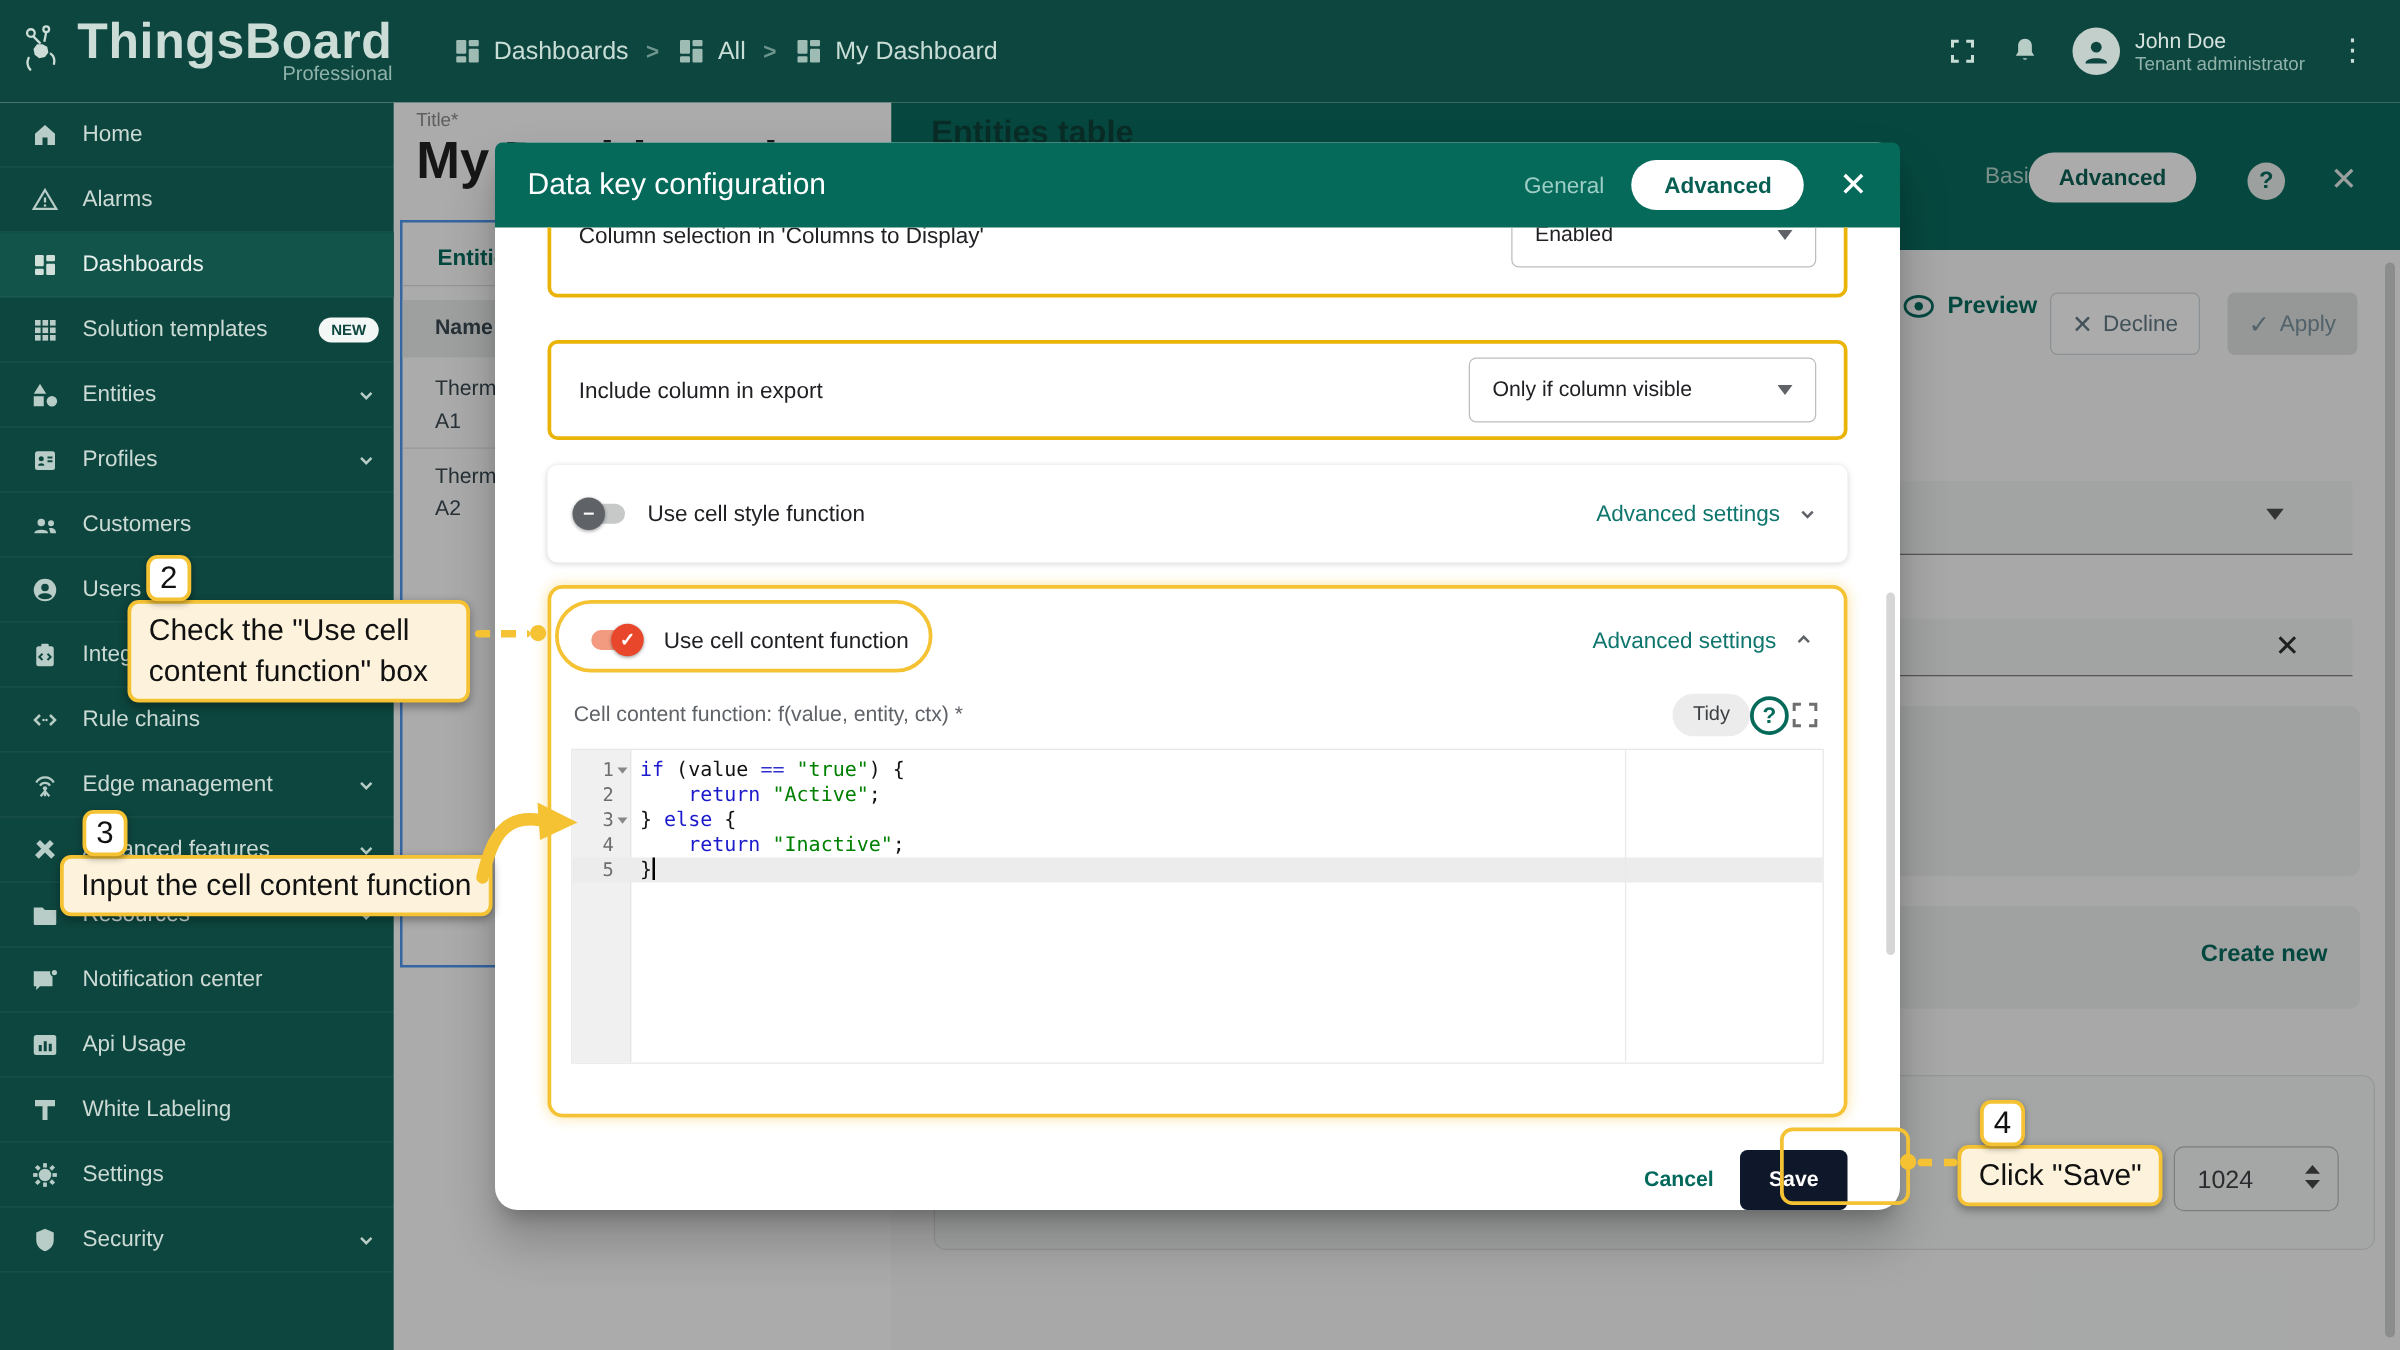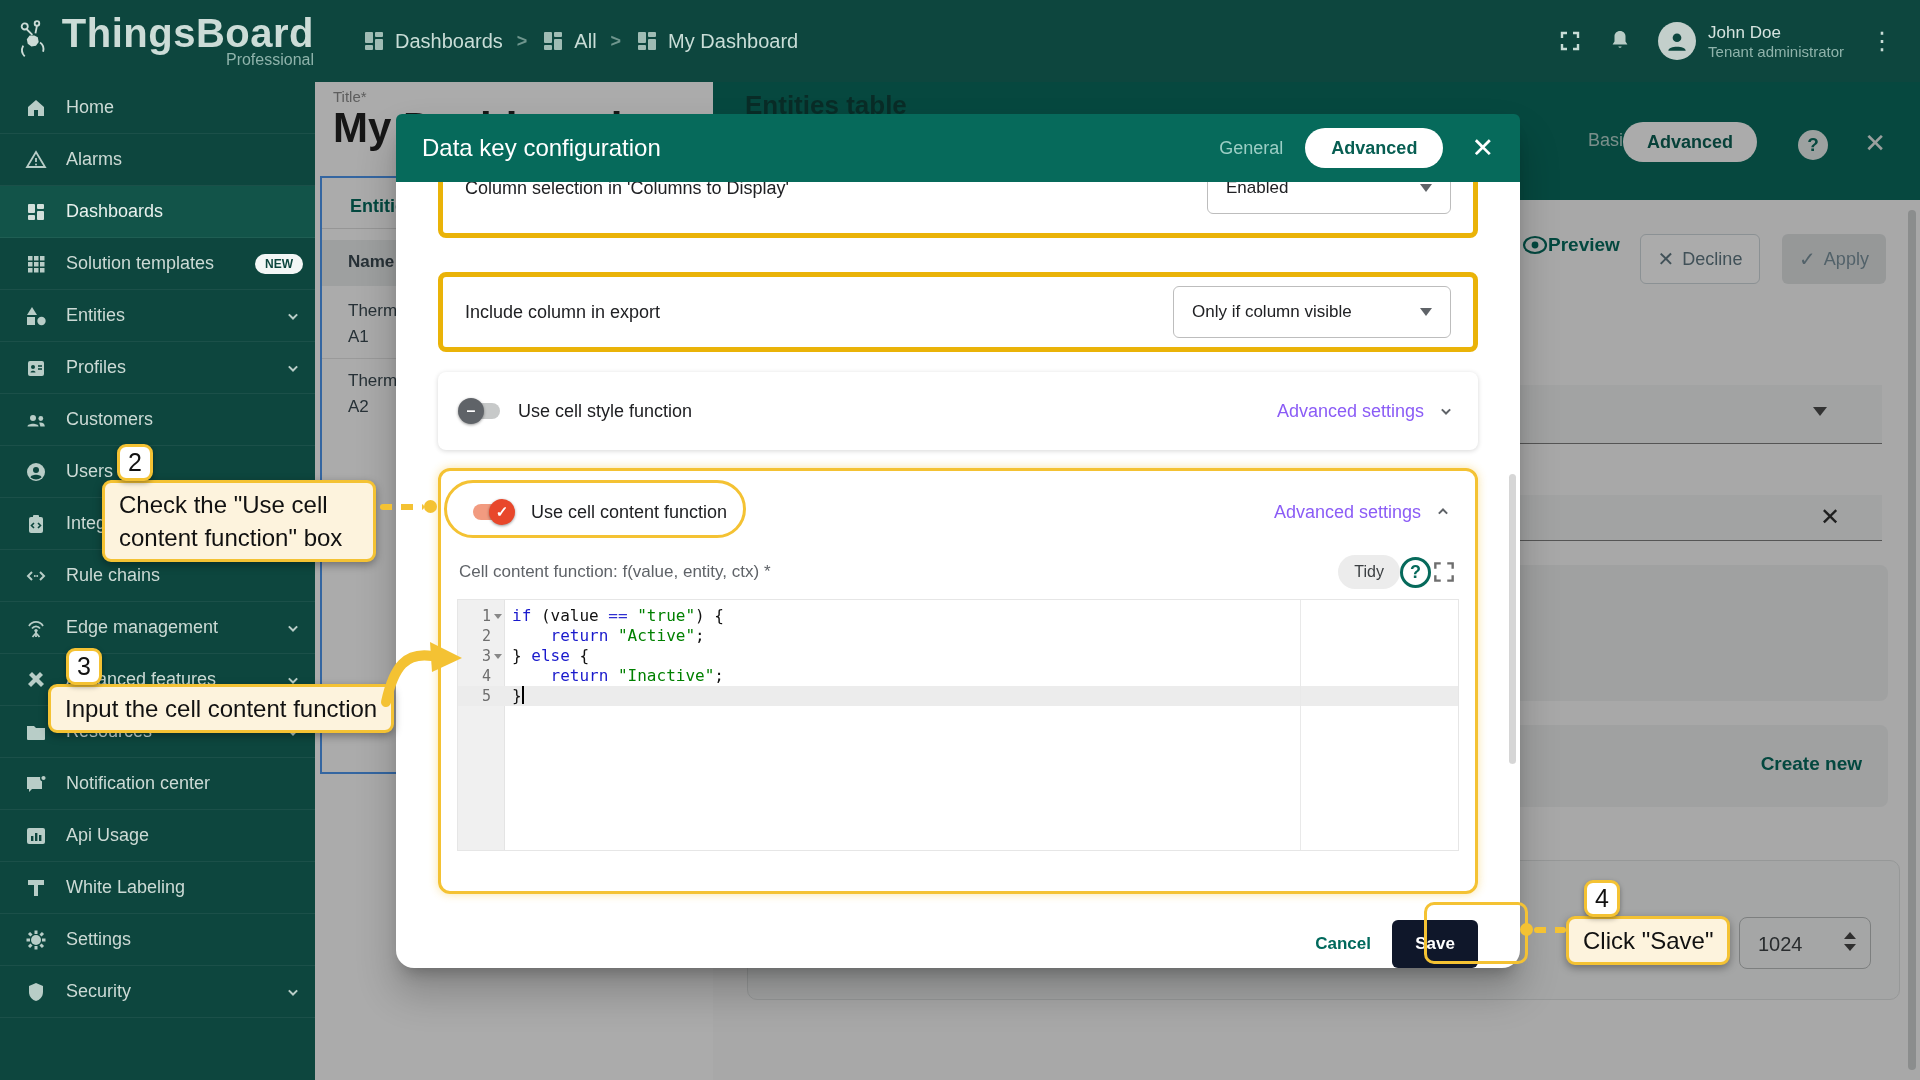--- a/index.html
+++ b/index.html
@@ -49,21 +49,21 @@
 
   .right-dialog{position:absolute;left:713px;top:82px;right:0;bottom:0;background:#fafafa;z-index:1;}
   .rd-head{position:absolute;left:0;top:0;right:0;height:118px;background:#066a5b;}
   .rd-title{position:absolute;left:32px;top:8px;color:#0a3f38;font-size:26px;font-weight:bold;}
   .rd-basic{position:absolute;right:288px;top:48px;color:#b5d4ce;font-size:18px;}
   .rd-adv{position:absolute;right:163px;top:40px;height:40px;border-radius:20px;background:#fff;
           color:#075e52;font-weight:bold;font-size:18px;display:flex;align-items:center;padding:0 24px;}
   .rd-q{position:absolute;right:92px;top:48px;width:30px;height:30px;border-radius:50%;background:#e8f0ee;
         color:#066a5b;font-weight:bold;font-size:19px;display:flex;align-items:center;justify-content:center;}
   .rd-x{position:absolute;right:34px;top:48px;color:#e6eeec;font-size:26px;line-height:26px;}
-  .rd-preview{position:absolute;left:809px;top:152px;display:flex;align-items:center;
+  .rd-preview{position:absolute;left:809px;top:152px;display:flex;align-items:center;gap:10px;
               color:#00695c;font-weight:bold;font-size:19px;}
   .btn-outline{position:absolute;left:927px;top:152px;width:120px;height:50px;border:1.5px solid #cfd8dc;border-radius:6px;
                background:#fff;color:#5f7782;font-size:18px;display:flex;align-items:center;justify-content:center;gap:8px;box-sizing:border-box;}
   .btn-gray{position:absolute;left:1069px;top:152px;width:104px;height:50px;border-radius:6px;background:#dfe2e3;
             color:#78909c;font-size:18px;display:flex;align-items:center;justify-content:center;gap:8px;}
   .rd-field{position:absolute;background:#f1f3f3;border-bottom:1.5px solid #7d7d7d;}
   .rd-caret{position:absolute;width:0;height:0;border-left:7px solid transparent;border-right:7px solid transparent;border-top:9px solid #4a4a4a;}
   .rd-xsmall{position:absolute;color:#2b2b2b;font-size:24px;}
   .rd-card{position:absolute;background:#eef0f0;border-radius:8px;}
   .chip{position:absolute;background:#e2e5e5;border-radius:23px;display:flex;align-items:center;gap:14px;padding:0 20px;height:38px;}
@@ -87,30 +87,30 @@
   .modal{position:absolute;left:396px;top:114px;width:1124px;height:854px;background:#fff;border-radius:18px;z-index:10;
          box-shadow:0 11px 15px -7px rgba(0,0,0,.25),0 24px 38px 3px rgba(0,0,0,.2);}
   .m-head{height:68px;background:#066a5b;border-radius:6px 6px 0 0;display:flex;align-items:center;padding:0 26px;}
   .m-title{color:#fff;font-size:24px;font-weight:500;}
   .m-head-right{margin-left:auto;display:flex;align-items:center;gap:22px;}
   .m-general{color:#9ccec5;font-size:18px;}
   .m-adv-pill{height:40px;border-radius:20px;background:#fff;color:#075e52;font-weight:bold;font-size:18px;
               display:flex;align-items:center;padding:0 26px;}
   .m-close{color:#fff;font-size:27px;line-height:27px;margin-left:6px;}
   .m-body{height:786px;padding:0 42px;overflow:hidden;box-sizing:border-box;}
-  .row-card{border:5px solid #eab308;border-radius:8px;display:flex;align-items:center;padding:0 22px;box-sizing:border-box;position:relative;gap:48px;}
+  .row-card{border:3px solid #eab308;border-radius:8px;display:flex;align-items:center;padding:0 22px;box-sizing:border-box;position:relative;gap:48px;}
   .row-label{font-size:18px;color:#202124;}
   .dd{border:1px solid #bdbdbd;border-radius:6px;height:52px;display:flex;align-items:center;
       padding:0 18px;box-sizing:border-box;margin-left:auto;position:relative;}
   .dd-text{font-size:17px;color:#202124;white-space:nowrap;}
   .dd-caret{width:0;height:0;border-left:6.5px solid transparent;border-right:6.5px solid transparent;
             border-top:8px solid #5f6368;margin-left:auto;}
   .card{background:#fff;border-radius:8px;box-shadow:0 1px 5px rgba(0,0,0,.16);display:flex;align-items:center;
         padding:0 22px;box-sizing:border-box;}
-  .adv-settings{margin-left:auto;display:flex;align-items:flex-start;gap:12px;color:#8b5cf6;font-size:18px;}
+  .adv-settings{margin-left:auto;display:flex;align-items:flex-start;gap:12px;color:#0f766e;font-size:18px;}
   .toggle{width:40px;height:16px;border-radius:8px;position:relative;flex:0 0 40px;}
   .toggle.off{background:#c7c9c9;}
   .toggle.on{background:#f29b80;}
   .knob{position:absolute;top:-5px;width:26px;height:26px;border-radius:50%;display:flex;align-items:center;
         justify-content:center;color:#fff;font-weight:bold;box-shadow:0 1px 3px rgba(0,0,0,.4);}
   .toggle.off .knob{left:-2px;background:#5f6368;font-size:16px;}
   .toggle.on .knob{right:-2px;background:#e8472b;font-size:15px;}
   .hl-card{border:3px solid #f4c233;border-radius:12px;box-shadow:0 0 10px rgba(244,194,51,.45);
            padding:14px 16px 40px 16px;box-sizing:border-box;}
   .tgl-row{height:54px;display:flex;align-items:center;padding:0 6px 0 16px;}

